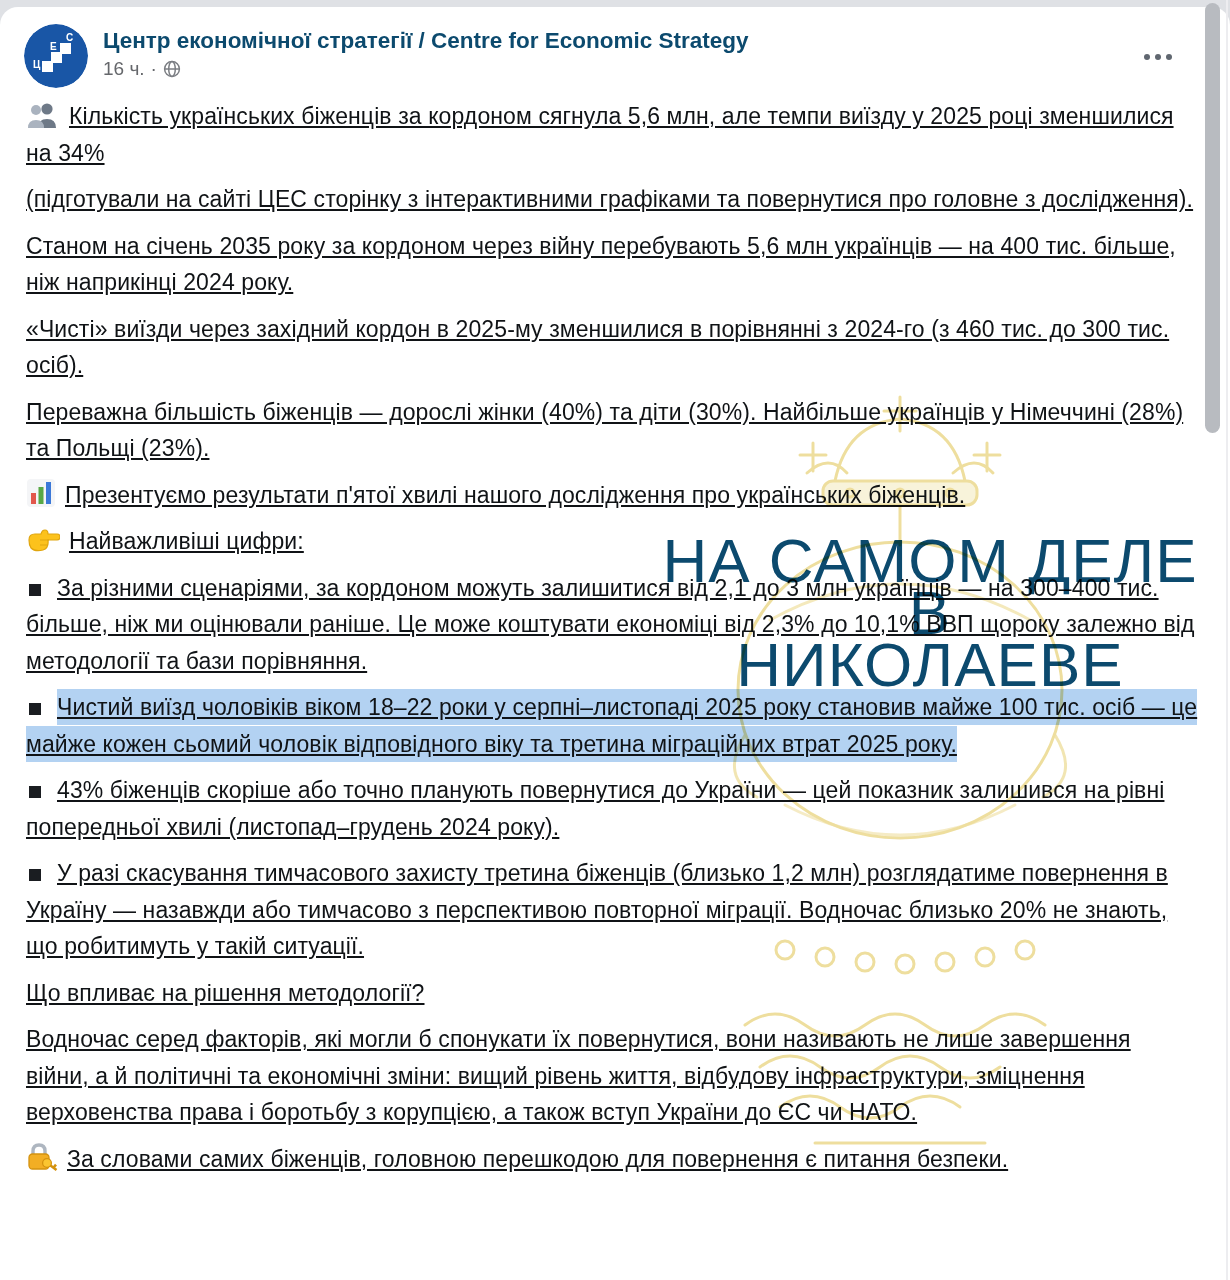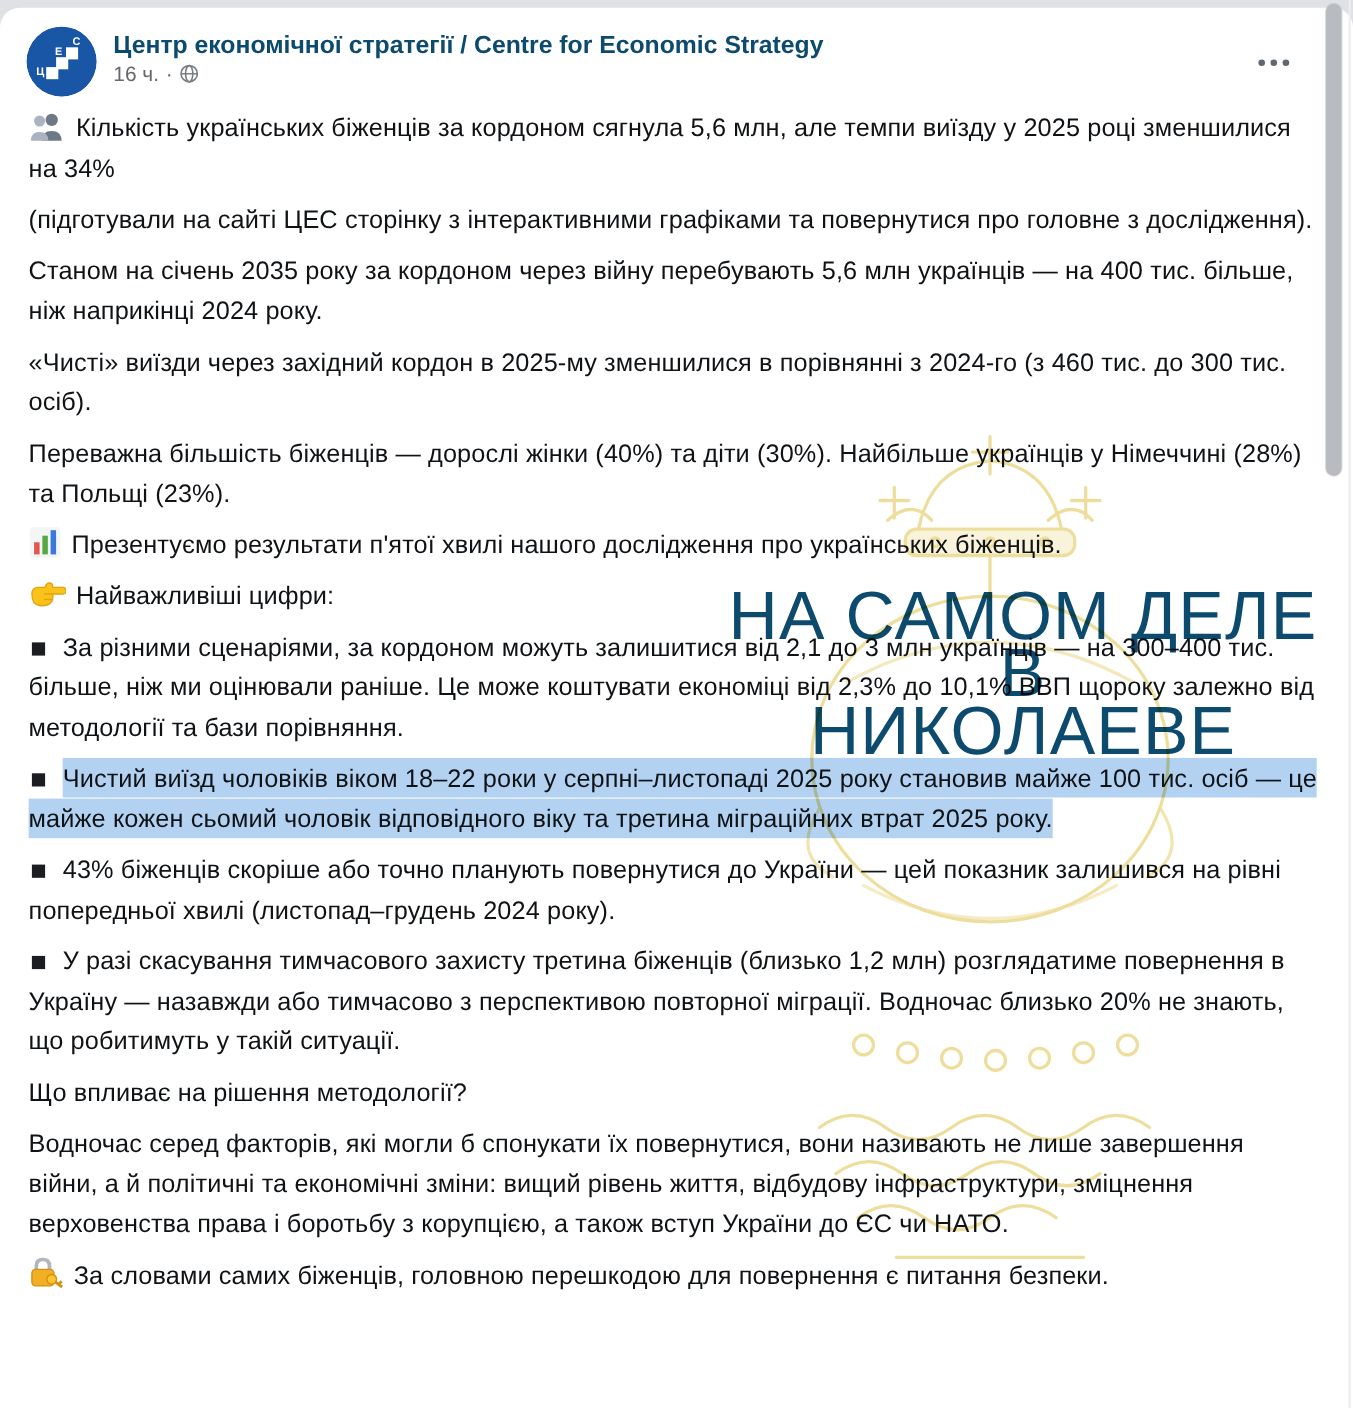--- a/index.html
+++ b/index.html
@@ -4,26 +4,26 @@
 <style>
   html,body{margin:0;padding:0;background:#dfe1e5;width:1230px;height:1280px;overflow:hidden;
     font-family:"Liberation Sans","DejaVu Sans",sans-serif;}
   .card{position:relative;width:1230px;height:1273px;margin-top:7px;background:#ffffff;
     border-radius:18px 18px 0 0;overflow:hidden;}
   
   .header{position:relative;display:flex;align-items:flex-start;padding:17px 28px 6px 24px;}
   .avatar{width:64px;height:64px;border-radius:50%;flex:0 0 auto;cursor:pointer;}
   .head-text{margin-left:15px;padding-top:2px;}
   .page-name{font-size:22.5px;font-weight:700;color:#0c4a6e;line-height:29px;cursor:pointer;}
-  .meta{display:flex;gap:6px;margin-top:3px;font-size:19px;color:#65676b;}
+  .meta{display:flex;align-items:center;gap:6px;margin-top:3px;font-size:19px;color:#65676b;}
   .more-btn{position:absolute;right:52px;top:41px;display:flex;gap:5px;cursor:pointer;padding:6px;}
   .more-btn i{width:6px;height:6px;border-radius:50%;background:#606770;display:block;}
   
   .post{position:relative;z-index:2;padding:4px 32px 0 26px;font-size:23px;color:#101316;}
-  .post p{margin:0 0 10px 0;line-height:36.5px;letter-spacing:.1px;}
+  .post p{margin:0 0 10px 0;line-height:36.5px;letter-spacing:.1px;text-decoration:underline;}
   .emoji{display:inline-block;vertical-align:-5px;margin-right:9px;line-height:0;}
   .bullet{display:inline-block;width:12px;height:12px;background:#1a1d21;margin:0 16px 0 3px;}
   .hl{background:#b3d2f2;padding:5px 0;}
   
   .wm-emblem{position:absolute;left:685px;top:378px;z-index:3;mix-blend-mode:multiply;
     pointer-events:none;opacity:.9;}
   .wm-text{position:absolute;left:640px;top:528px;width:580px;z-index:3;text-align:center;
     font-size:62px;line-height:52px;color:#0c4a6e;mix-blend-mode:multiply;pointer-events:none;
     letter-spacing:1px;}
   

